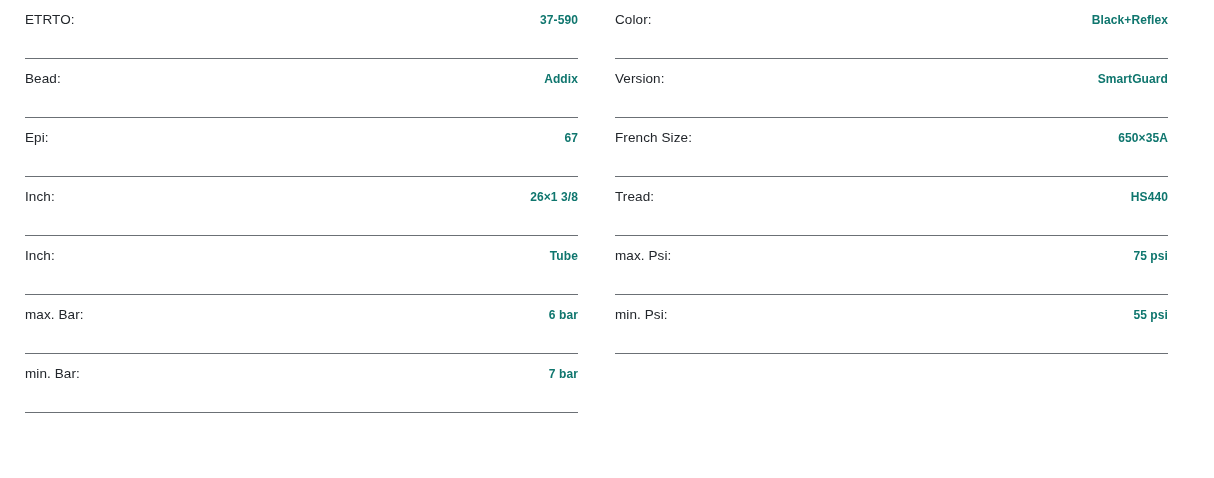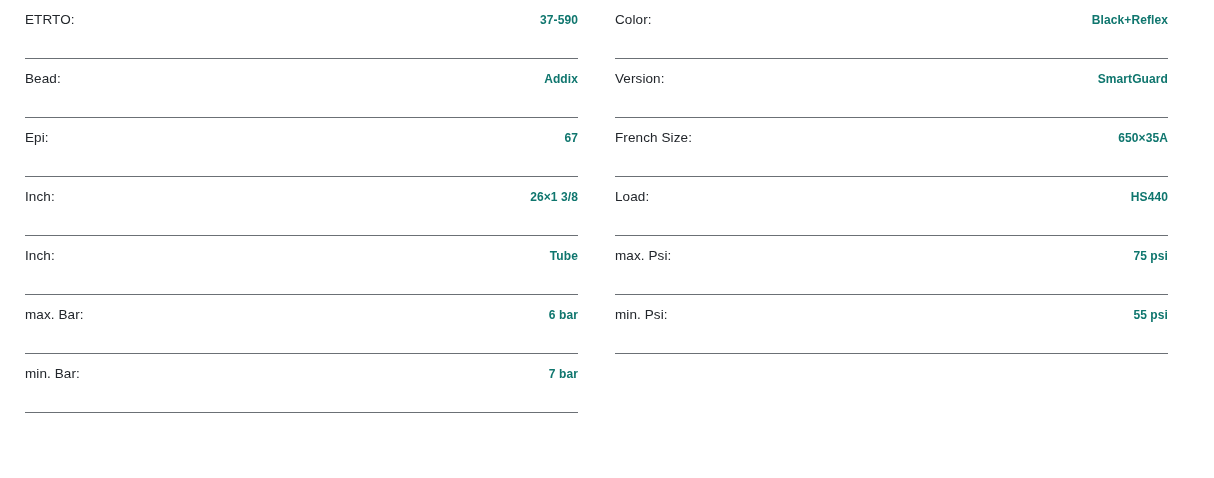--- a/index.html
+++ b/index.html
@@ -115,21 +115,21 @@
       </div>
       <div class="spec-row">
         <span class="spec-label">Version:</span>
         <span class="spec-value">SmartGuard</span>
       </div>
       <div class="spec-row">
         <span class="spec-label">French Size:</span>
         <span class="spec-value">650×35A</span>
       </div>
       <div class="spec-row">
-        <span class="spec-label">Load:</span>
+        <span class="spec-label">Tread:</span>
         <span class="spec-value">HS440</span>
       </div>
       <div class="spec-row">
         <span class="spec-label">max. Psi:</span>
         <span class="spec-value">75 psi</span>
       </div>
       <div class="spec-row">
         <span class="spec-label">min. Psi:</span>
         <span class="spec-value">55 psi</span>
       </div>

